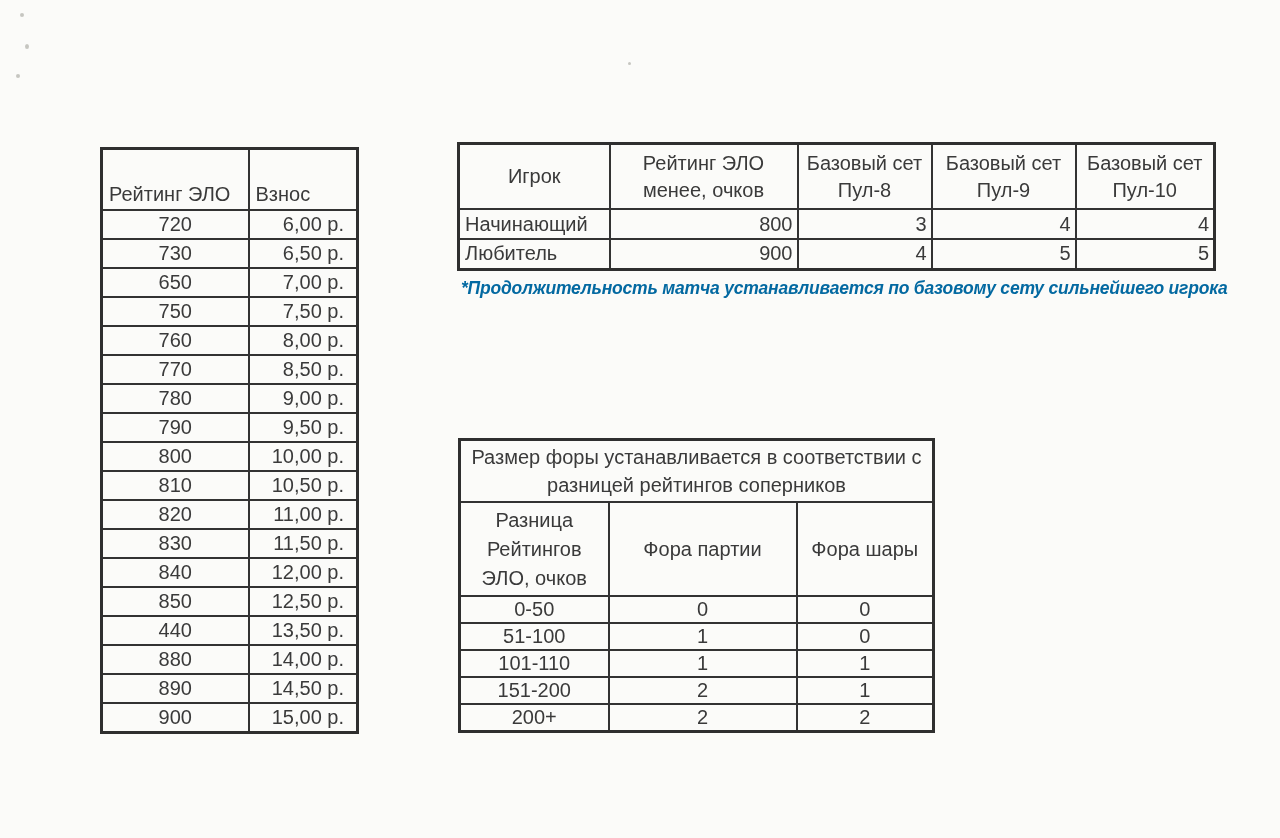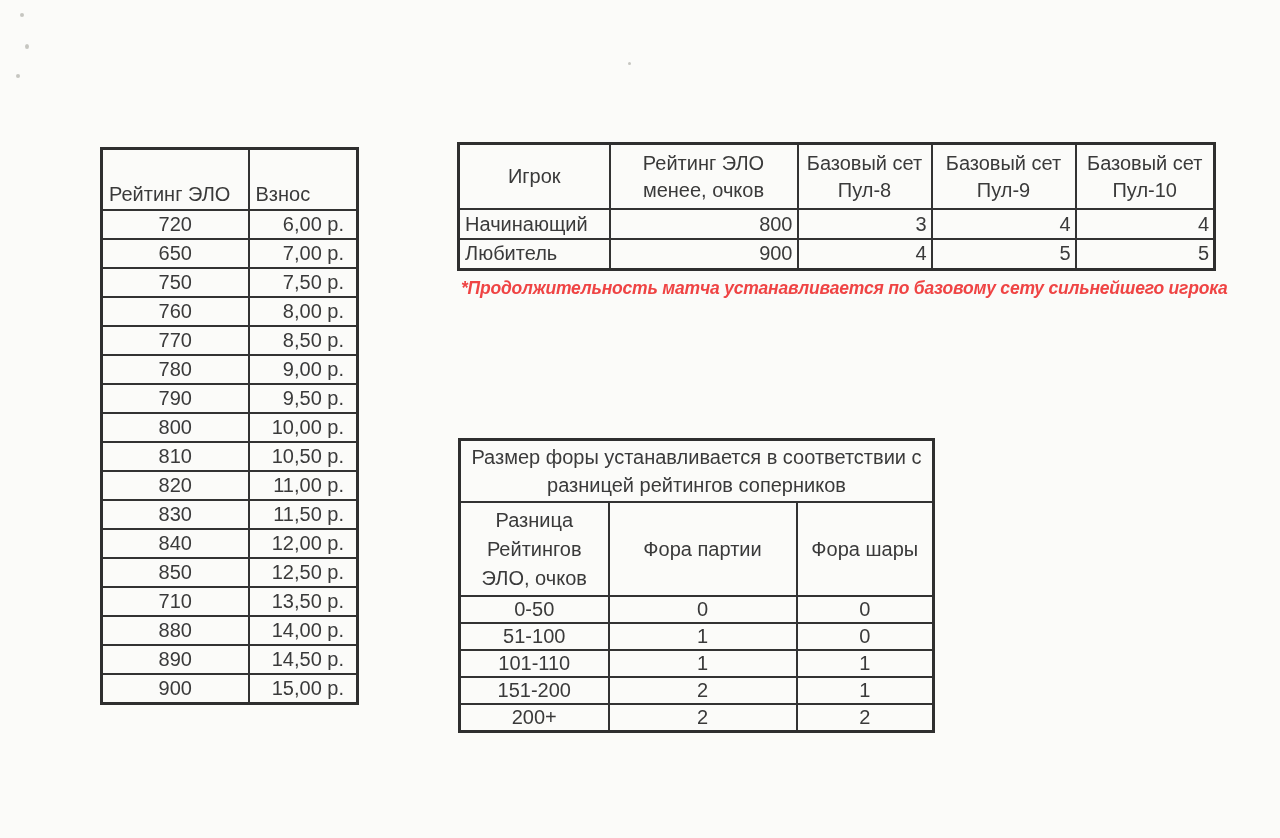--- a/index.html
+++ b/index.html
@@ -70,21 +70,21 @@
 
   
   .footnote {
     position: absolute;
     left: 461px;
     top: 275px;
     width: 772px;
     font-size: 17.5px;
     font-weight: bold;
     font-style: italic;
-    color: #ef4444;
+    color: #0369a1;
     line-height: 1.5;
     letter-spacing: -0.2px;
   }
 
   
   .hand { left: 458px; top: 438px; width: 474px; }
   .hand col.c0 { width: 149px; }
   .hand col.c1 { width: 188px; }
   .hand col.c2 { width: 137px; }
   .hand .title-cell {
@@ -129,20 +129,24 @@
         <th>Рейтинг ЭЛО</th>
         <th>Взнос</th>
       </tr>
     </thead>
     <tbody>
         <tr>
           <td>720</td>
           <td>6,00 р.</td>
         </tr>
         <tr>
+          <td>730</td>
+          <td>6,50 р.</td>
+        </tr>
+        <tr>
           <td>650</td>
           <td>7,00 р.</td>
         </tr>
         <tr>
           <td>750</td>
           <td>7,50 р.</td>
         </tr>
         <tr>
           <td>760</td>
           <td>8,00 р.</td>
@@ -177,21 +181,21 @@
         </tr>
         <tr>
           <td>840</td>
           <td>12,00 р.</td>
         </tr>
         <tr>
           <td>850</td>
           <td>12,50 р.</td>
         </tr>
         <tr>
-          <td>710</td>
+          <td>440</td>
           <td>13,50 р.</td>
         </tr>
         <tr>
           <td>880</td>
           <td>14,00 р.</td>
         </tr>
         <tr>
           <td>890</td>
           <td>14,50 р.</td>
         </tr>

